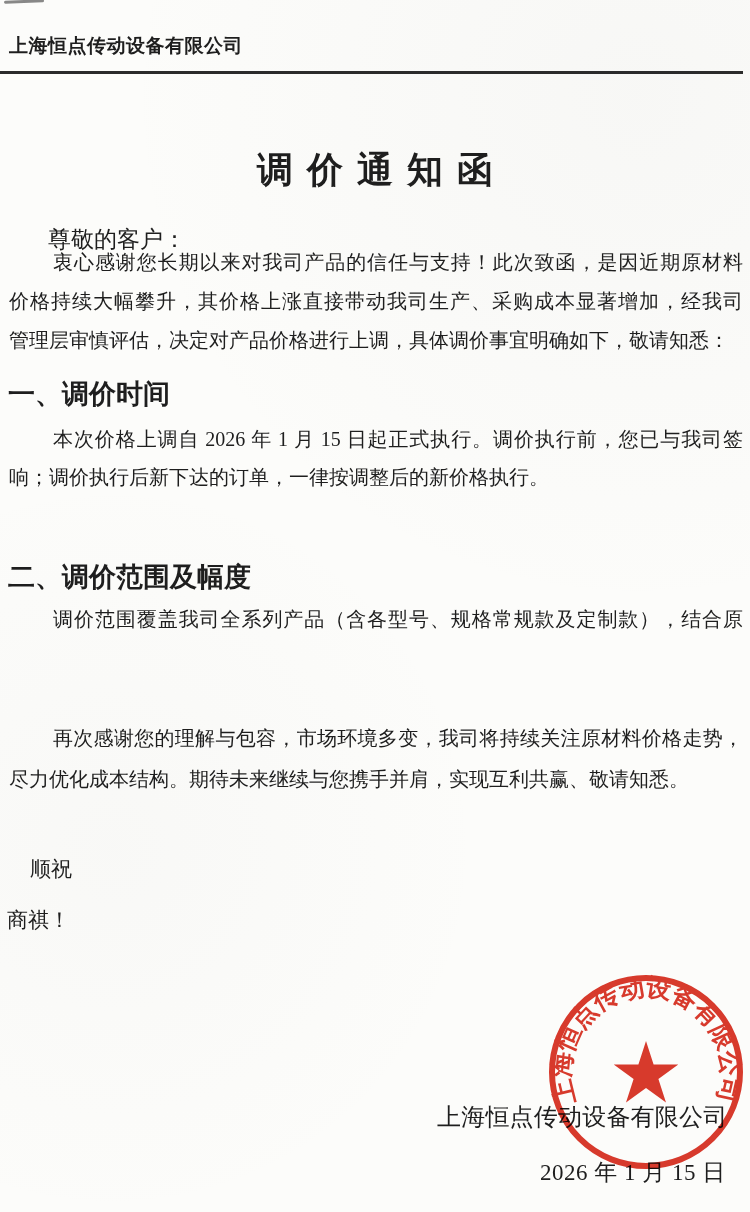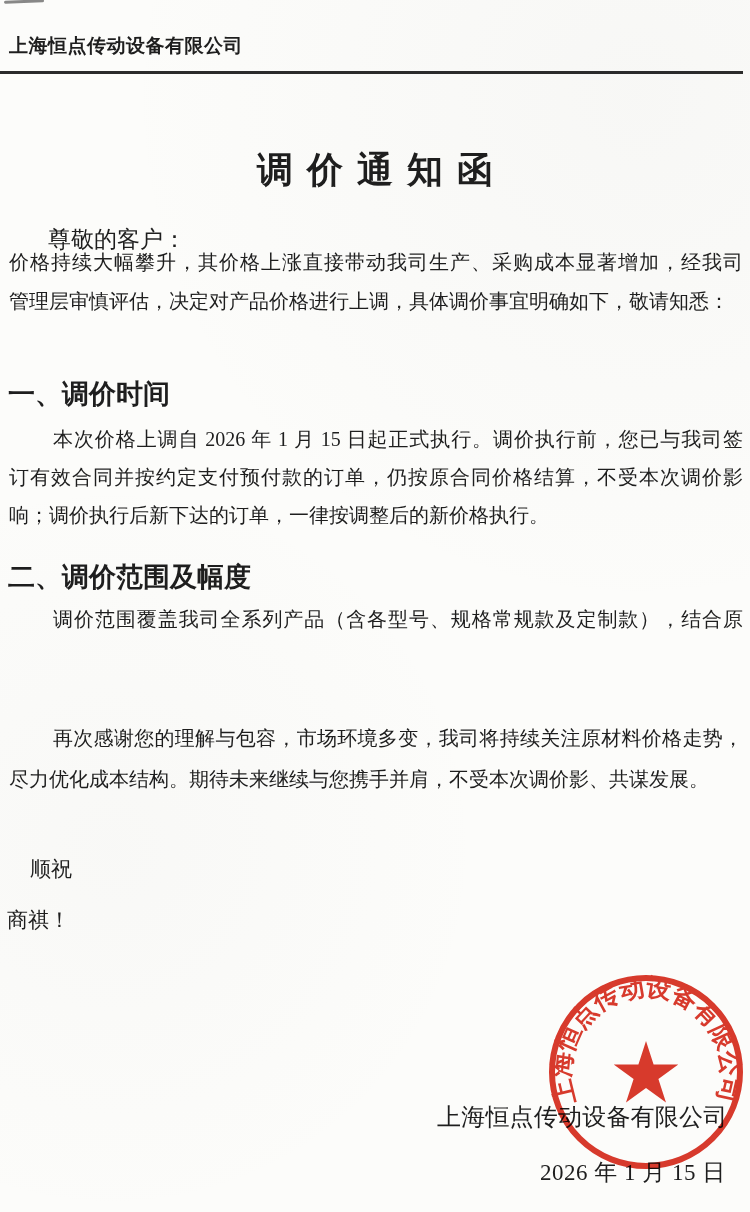--- a/index.html
+++ b/index.html
@@ -86,41 +86,41 @@
 
   <div class="header-company">上海恒点传动设备有限公司</div>
 
   <div class="header-rule"></div>
 
   <div class="title">调价通知函</div>
 
   <div class="salutation">尊敬的客户：</div>
 
   <div class="para intro" style="top:243px">
+    <div class="line j ind">衷心感谢您长期以来对我司产品的信任与支持！此次致函，是因近期原材料</div>
     <div class="line j">价格持续大幅攀升，其价格上涨直接带动我司生产、采购成本显著增加，经我司</div>
     <div class="line l">管理层审慎评估，决定对产品价格进行上调，具体调价事宜明确如下，敬请知悉：</div>
   </div>
 
   <div class="heading" style="top:376px">一、调价时间</div>
 
   <div class="para s1" style="top:420px">
     <div class="line j ind">本次价格上调自 2026 年 1 月 15 日起正式执行。调价执行前，您已与我司签</div>
-    <div class="line j">订有效合同并按约定支付预付款的订单，仍按原合同价格结算，不受本次调价影</div>
     <div class="line l">响；调价执行后新下达的订单，一律按调整后的新价格执行。</div>
   </div>
 
   <div class="heading" style="top:559px">二、调价范围及幅度</div>
 
   <div class="para s2" style="top:599px">
     <div class="line j ind">调价范围覆盖我司全系列产品（含各型号、规格常规款及定制款），结合原</div>
   </div>
 
   <div class="para close" style="top:718px">
     <div class="line j ind">再次感谢您的理解与包容，市场环境多变，我司将持续关注原材料价格走势，</div>
-    <div class="line l">尽力优化成本结构。期待未来继续与您携手并肩，不受本次调价影、共谋发展。</div>
+    <div class="line l">尽力优化成本结构。期待未来继续与您携手并肩，实现互利共赢、敬请知悉。</div>
   </div>
 
   <div class="wish1">顺祝</div>
   <div class="wish2">商祺！</div>
 
   <div class="signature">上海恒点传动设备有限公司</div>
 
   <div class="date">2026 年 1 月 15 日</div>
 
   <div class="stamp">

